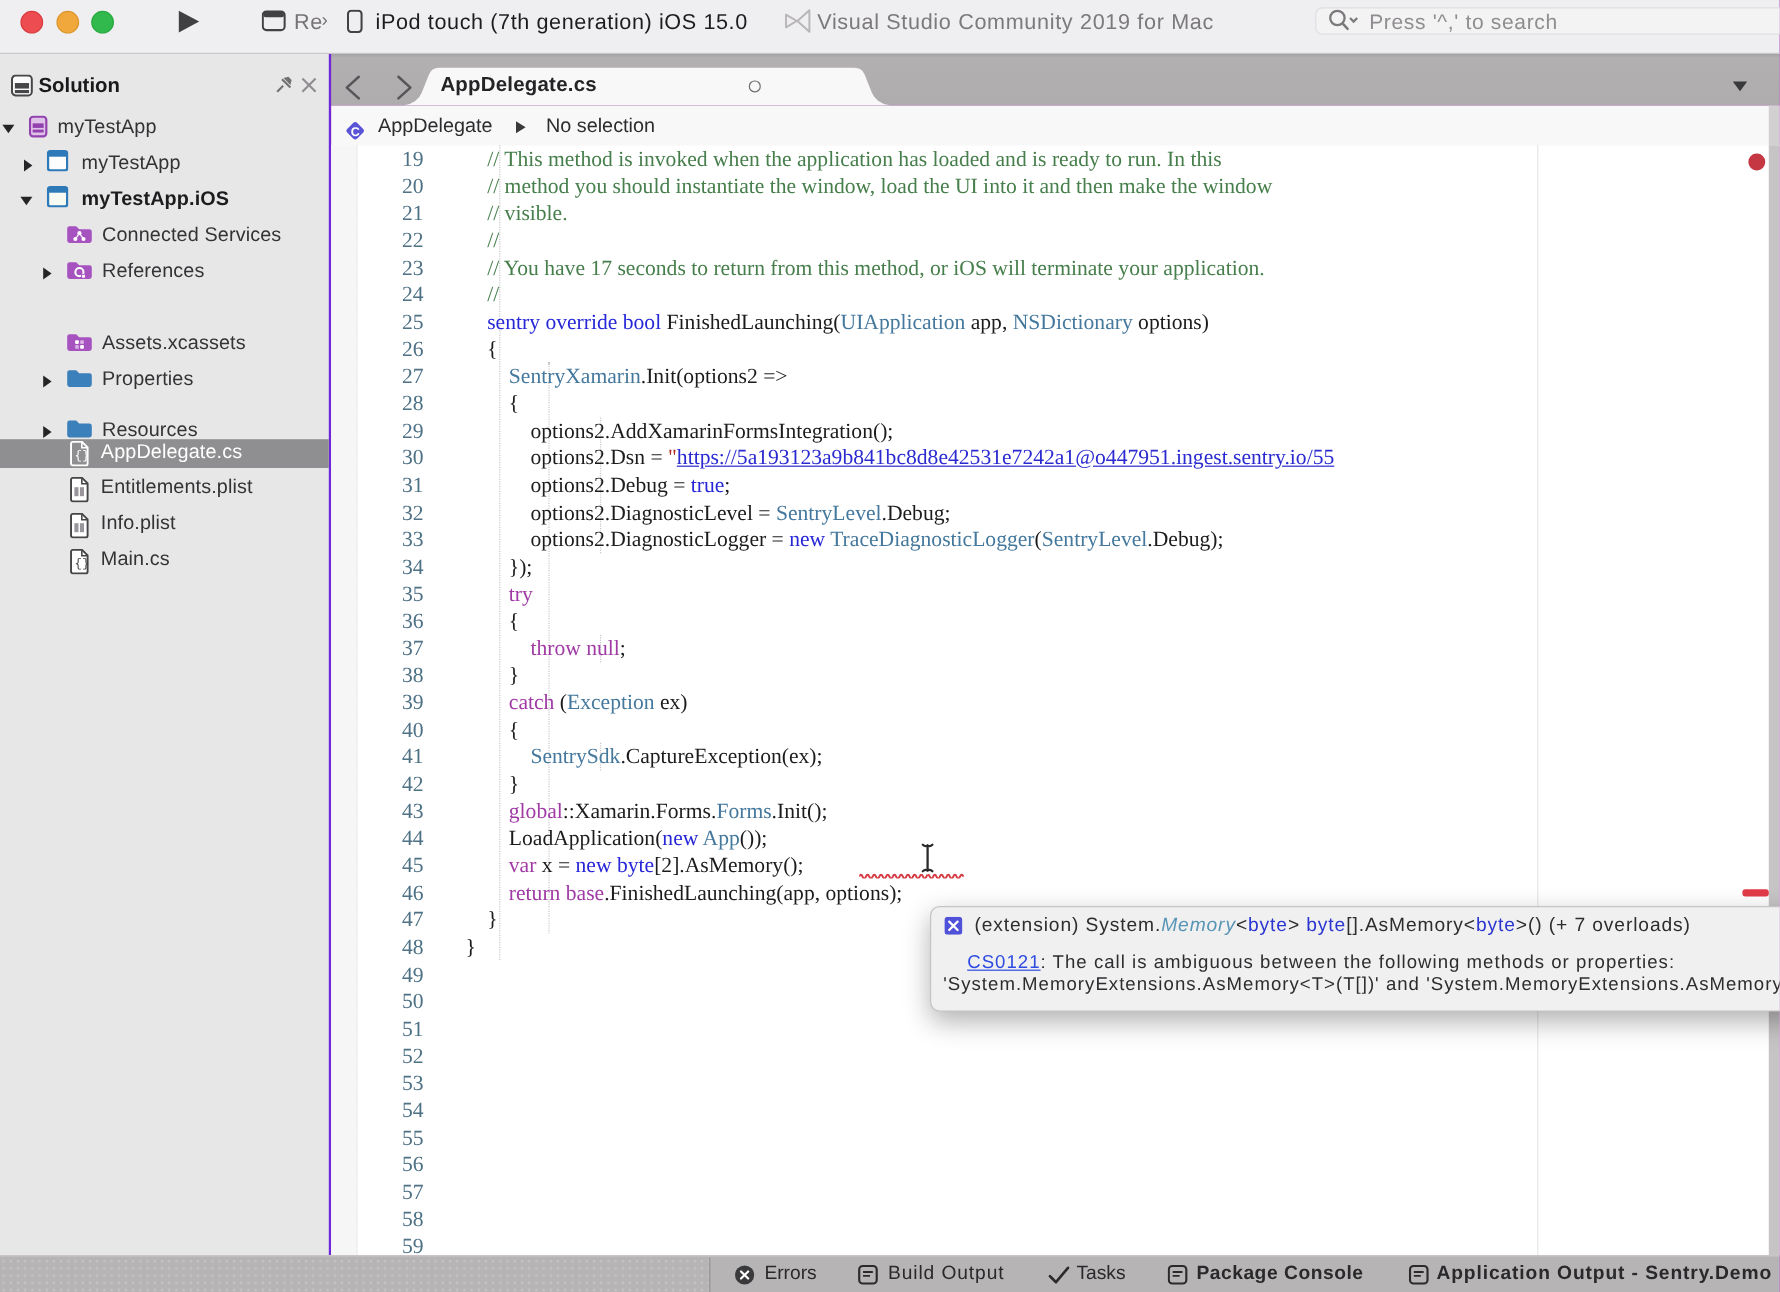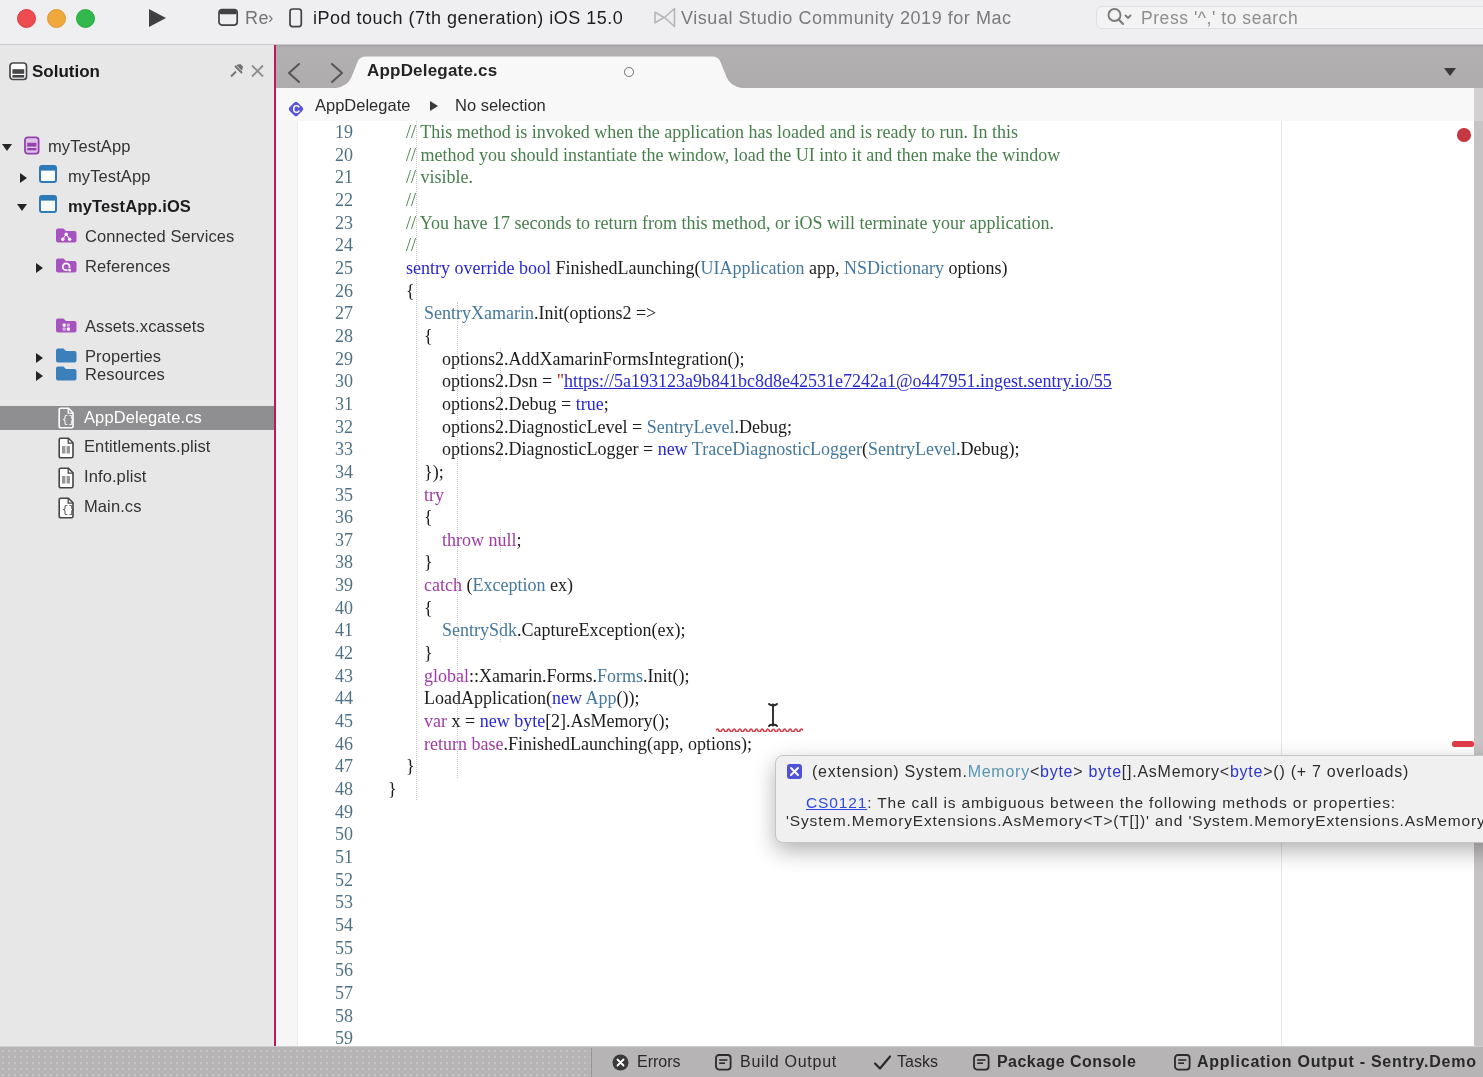--- a/index.html
+++ b/index.html
@@ -4,22 +4,22 @@
 <style>
   html,body{margin:0;padding:0;}
   #win{position:relative;width:1483px;height:1077px;overflow:hidden;background:#a21caf;
        font-family:"Liberation Sans",sans-serif;-webkit-font-smoothing:antialiased;}
   .abs{position:absolute;}
   
   #titlebar{left:0;top:0;width:1483px;height:44px;background:#efeef0;border-bottom:1px solid #c9c7c9;}
   .tl{width:17px;height:17px;border-radius:50%;top:9px;}
   .tbt{color:#1d1d1f;font-size:18px;top:8px;letter-spacing:.5px;}
   
-  #sidebar{left:0;top:45px;width:274px;height:1001px;background:#e8e7e8;border-right:2px solid #be185d;}
-  .trow{position:absolute;left:0;width:274px;height:30px;color:#333335;font-size:16.5px;letter-spacing:.1px;margin-top:40px;}
+  #sidebar{left:0;top:45px;width:274px;height:1001px;background:#e8e7e8;border-right:2px solid #6d28d9;}
+  .trow{position:absolute;left:0;width:274px;height:30px;color:#333335;font-size:16.5px;letter-spacing:.1px;}
   .trow .lbl{position:absolute;top:4px;}
   .tri-r{position:absolute;width:0;height:0;border-left:7.5px solid #252527;border-top:5px solid transparent;border-bottom:5px solid transparent;}
   .tri-d{position:absolute;width:0;height:0;border-top:7.5px solid #252527;border-left:5px solid transparent;border-right:5px solid transparent;}
   
   #tabbar{left:276px;top:45px;width:1207px;height:43px;background:linear-gradient(#a3a1a2,#b2b0b1 3px,#aeacad);}
   
   #crumb{left:276px;top:88px;width:1207px;height:33px;background:#f9f8f9;border-bottom:1px solid #e8e6e8;color:#2c2c2e;font-size:16.5px;}
   
   #editor{left:276px;top:121px;width:1207px;height:925px;background:#fff;}
   pre{margin:0;font-family:Liberation Serif, serif;font-size:18px;line-height:22.65px;white-space:pre;}
@@ -146,21 +146,21 @@
       </svg>
       <div class="lbl" style="left:85px;">Assets.xcassets</div>
     </div>
     <div class="trow" style="top:258px;">
       <div class="tri-r" style="left:36px;top:9.5px;"></div>
       <svg class="abs" style="left:55px;top:2.5px;" width="23" height="18" viewBox="0 0 23 18">
         <path d="M1 4.5 Q1 2.5 3 2.5 L8.5 2.5 L11 5 L19.5 5 Q21.5 5 21.5 7 L21.5 14.5 Q21.5 16.5 19.5 16.5 L3 16.5 Q1 16.5 1 14.5 Z" fill="#3b80ba"></path>
       </svg>
       <div class="lbl" style="left:85px;">Properties</div>
     </div>
-    <div class="trow" style="top:276px;">
+    <div class="trow" style="top:300px;">
       <div class="tri-r" style="left:36px;top:9.5px;"></div>
       <svg class="abs" style="left:55px;top:2.5px;" width="23" height="18" viewBox="0 0 23 18">
         <path d="M1 4.5 Q1 2.5 3 2.5 L8.5 2.5 L11 5 L19.5 5 Q21.5 5 21.5 7 L21.5 14.5 Q21.5 16.5 19.5 16.5 L3 16.5 Q1 16.5 1 14.5 Z" fill="#3b80ba"></path>
       </svg>
       <div class="lbl" style="left:85px;">Resources</div>
     </div>
     <div class="trow" style="top:321px;height:24px;background:#8f8f91;">
       <svg class="abs" style="left:58px;top:1px;" width="17" height="22" viewBox="0 0 17 22">
         <path d="M2.8 1.2 h7.6 l4.6 4.6 v13.4 q0 1.6 -1.6 1.6 h-10.6 q-1.6 0 -1.6 -1.6 v-16.4 q0 -1.6 1.6 -1.6 z" fill="none" stroke="#fff" stroke-width="1.6"></path>
         <path d="M10.2 1.4 v4.8 h4.8" fill="none" stroke="#fff" stroke-width="1.3"></path>
@@ -312,21 +312,21 @@
     </svg>
     <div class="abs" style="left:1198px;top:0;width:9px;height:925px;background:#c6c4c5;"></div>
     <div class="abs" style="left:1181px;top:7px;width:13.5px;height:13.5px;border-radius:50%;background:#c53843;"></div>
     <div class="abs" style="left:1176px;top:620px;width:22px;height:5.5px;border-radius:2.5px;background:#e23b48;"></div>
   </div>
   <div id="popup" class="abs">
     <svg class="abs" style="left:11px;top:8px;" width="15" height="15" viewBox="0 0 15 15">
       <rect x="0" y="0" width="15" height="15" rx="3" fill="#4f51d8"></rect>
       <path d="M4 4 L11 11 M11 4 L4 11" stroke="#fff" stroke-width="1.9" stroke-linecap="round"></path>
     </svg>
-    <div class="abs" style="left:36px;top:7px;letter-spacing:.75px;">(extension) System.<span style="color:#5795b5;">Memory</span>&lt;<span style="color:#2b36d0;">byte</span>&gt; <span style="color:#2b36d0;">byte</span>[].AsMemory&lt;<span style="color:#2b36d0;">byte</span>&gt;() (+ 7 overloads)</div>
+    <div class="abs" style="left:36px;top:7px;letter-spacing:.75px;">(extension) System.<span style="color:#5795b5;font-style:italic;">Memory</span>&lt;<span style="color:#2b36d0;">byte</span>&gt; <span style="color:#2b36d0;">byte</span>[].AsMemory&lt;<span style="color:#2b36d0;">byte</span>&gt;() (+ 7 overloads)</div>
     <div class="abs" style="left:10px;top:38px;font-size:15.5px;line-height:17.5px;letter-spacing:.85px;"><span style="color:#2d4be0;text-decoration:underline;margin-left:20px;">CS0121</span>: The call is ambiguous between the following methods or properties:<br>'System.MemoryExtensions.AsMemory&lt;T&gt;(T[])' and 'System.MemoryExtensions.AsMemoryExt</div>
   </div>
   <div class="abs" style="left:1474px;top:88px;width:9px;height:33px;background:#d2d0d1;"></div>
   <div id="bottombar" class="abs">
     <div class="abs" style="left:0;top:1px;width:591px;height:29px;background-image:radial-gradient(rgba(255,255,255,.20) 1px, transparent 1.3px);background-size:6px 6px;border-right:1px solid #959395;"></div>
     <svg class="abs" style="left:612px;top:6.5px;" width="17" height="17" viewBox="0 0 17 17">
       <circle cx="8.5" cy="8.5" r="8" fill="#3a3a3c"></circle>
       <path d="M5.5 5.5 L11.5 11.5 M11.5 5.5 L5.5 11.5" stroke="#fff" stroke-width="1.8" stroke-linecap="round"></path>
     </svg>
     <div class="bitem" style="left:637px;">Errors</div>

